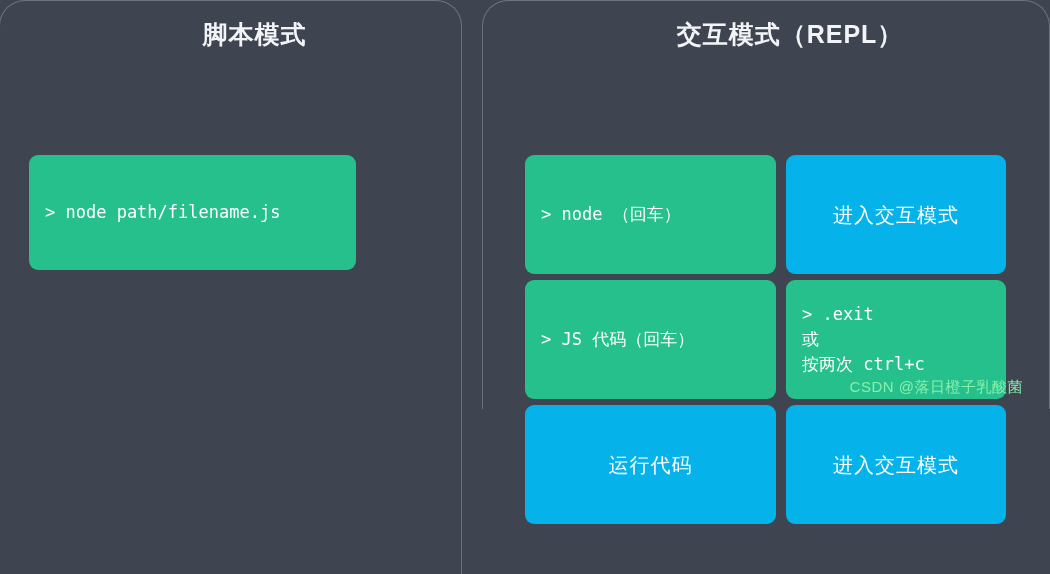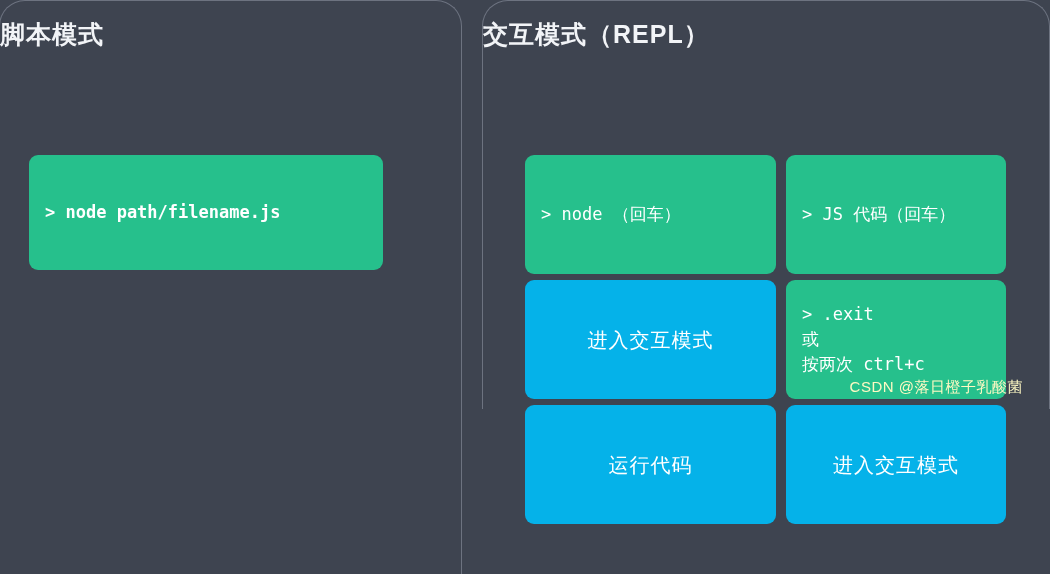--- a/index.html
+++ b/index.html
@@ -43,26 +43,27 @@
   .panel-right {
     width: 579px;
     height: 409px;
     margin-left: 20px;
     border-left: 1px solid #6d7380;
     border-top: 1px solid #6d7380;
     border-right: 1px solid #6d7380;
   }
 
   .panel-title {
-    text-align: left;
+    text-align: center;
     color: #f2f4f7;
     font-size: 25px;
     line-height: 1;
     letter-spacing: 1px;
     white-space: nowrap;
+    padding-left: 48px;
   }
   .panel-left .panel-title  { margin-top: 21px; }
   .panel-right .panel-title { margin-top: 21px; }
 
   
   .card {
     box-sizing: border-box;
     border-radius: 9px;
     display: flex;
     flex-direction: column;
@@ -95,44 +96,43 @@
     white-space: nowrap;
   }
 
   
   .left-card-wrap {
     position: absolute;
     left: 29px;
     top: 154px;
   }
   .left-card-wrap .card {
-    width: 354px;
+    width: 327px;
     height: 115px;
-    font-weight: bold;
   }
 
   
   .repl-grid {
     position: absolute;
     left: 42px;
     top: 154px;
     display: grid;
     grid-template-columns: 251px 220px;
     grid-auto-rows: 119px;
     column-gap: 10px;
     row-gap: 6px;
     border-radius: 7px;
   }
 
   
   .watermark {
     position: absolute;
     right: 26px;
     bottom: 12px;
-    color: #fef9c3;
+    color: #86efac;
     font-size: 15px;
     letter-spacing: 0.5px;
     white-space: nowrap;
   }
 </style>
 </head>
 <body>
 
 <div class="board">
 
@@ -147,26 +147,26 @@
   </section>
 
   <section class="panel panel-right">
     <h2 class="panel-title">交互模式（REPL）</h2>
 
     <div class="repl-grid">
 
       <div class="card card-green card-code">
         <span>&gt; node （回车）</span>
       </div>
+      <div class="card card-blue">
+        <span class="card-label">进入交互模式</span>
+      </div>
+
       <div class="card card-green card-code">
         <span>&gt; JS 代码（回车）</span>
-      </div>
-
-      <div class="card card-blue">
-        <span class="card-label">进入交互模式</span>
       </div>
       <div class="card card-green card-code">
         <span>&gt; .exit</span>
         <span>或</span>
         <span>按两次 ctrl+c</span>
       </div>
 
       <div class="card card-blue">
         <span class="card-label">运行代码</span>
       </div>

